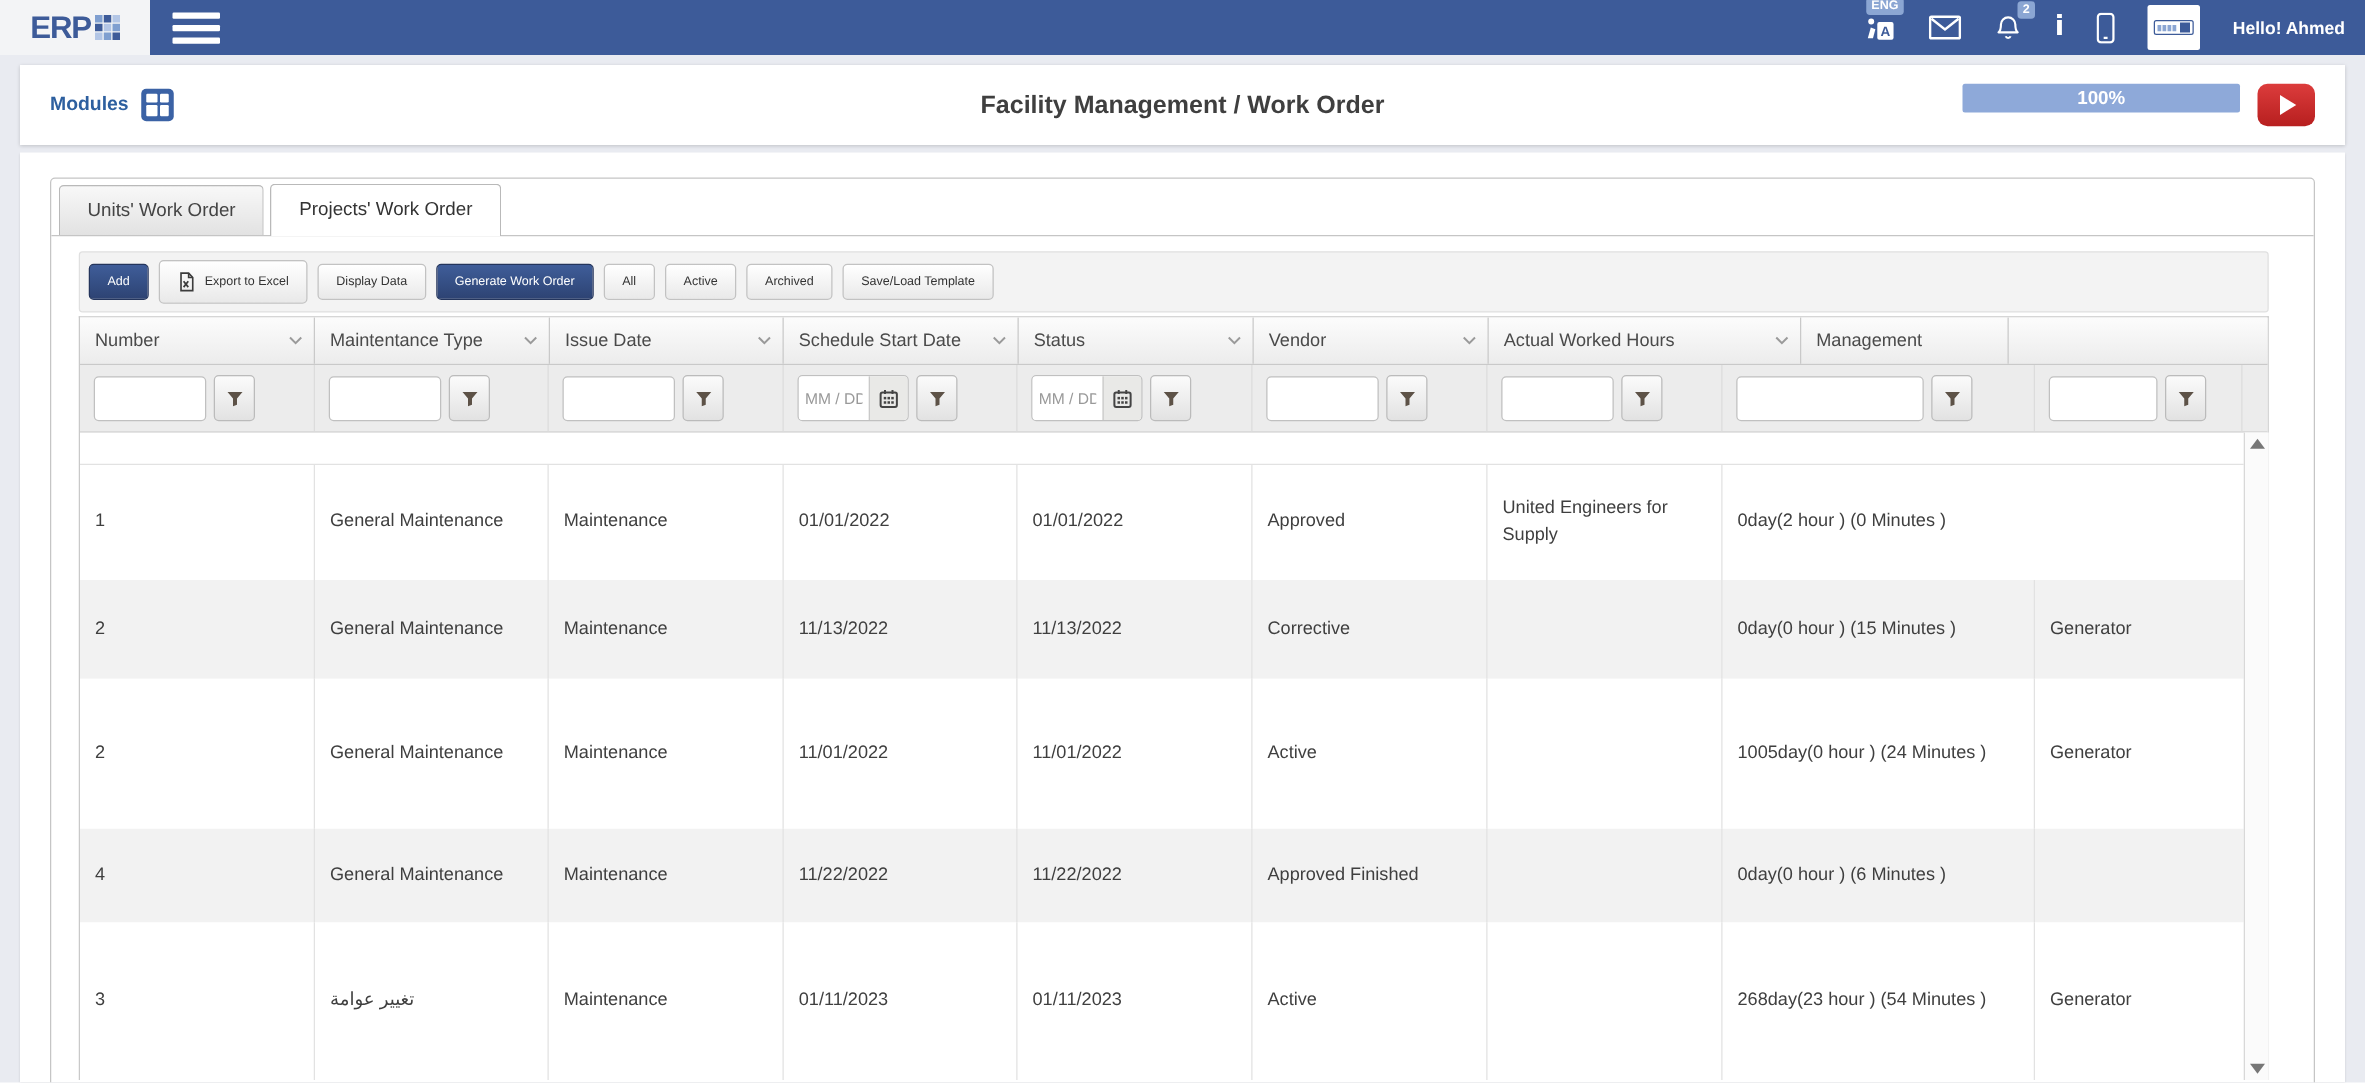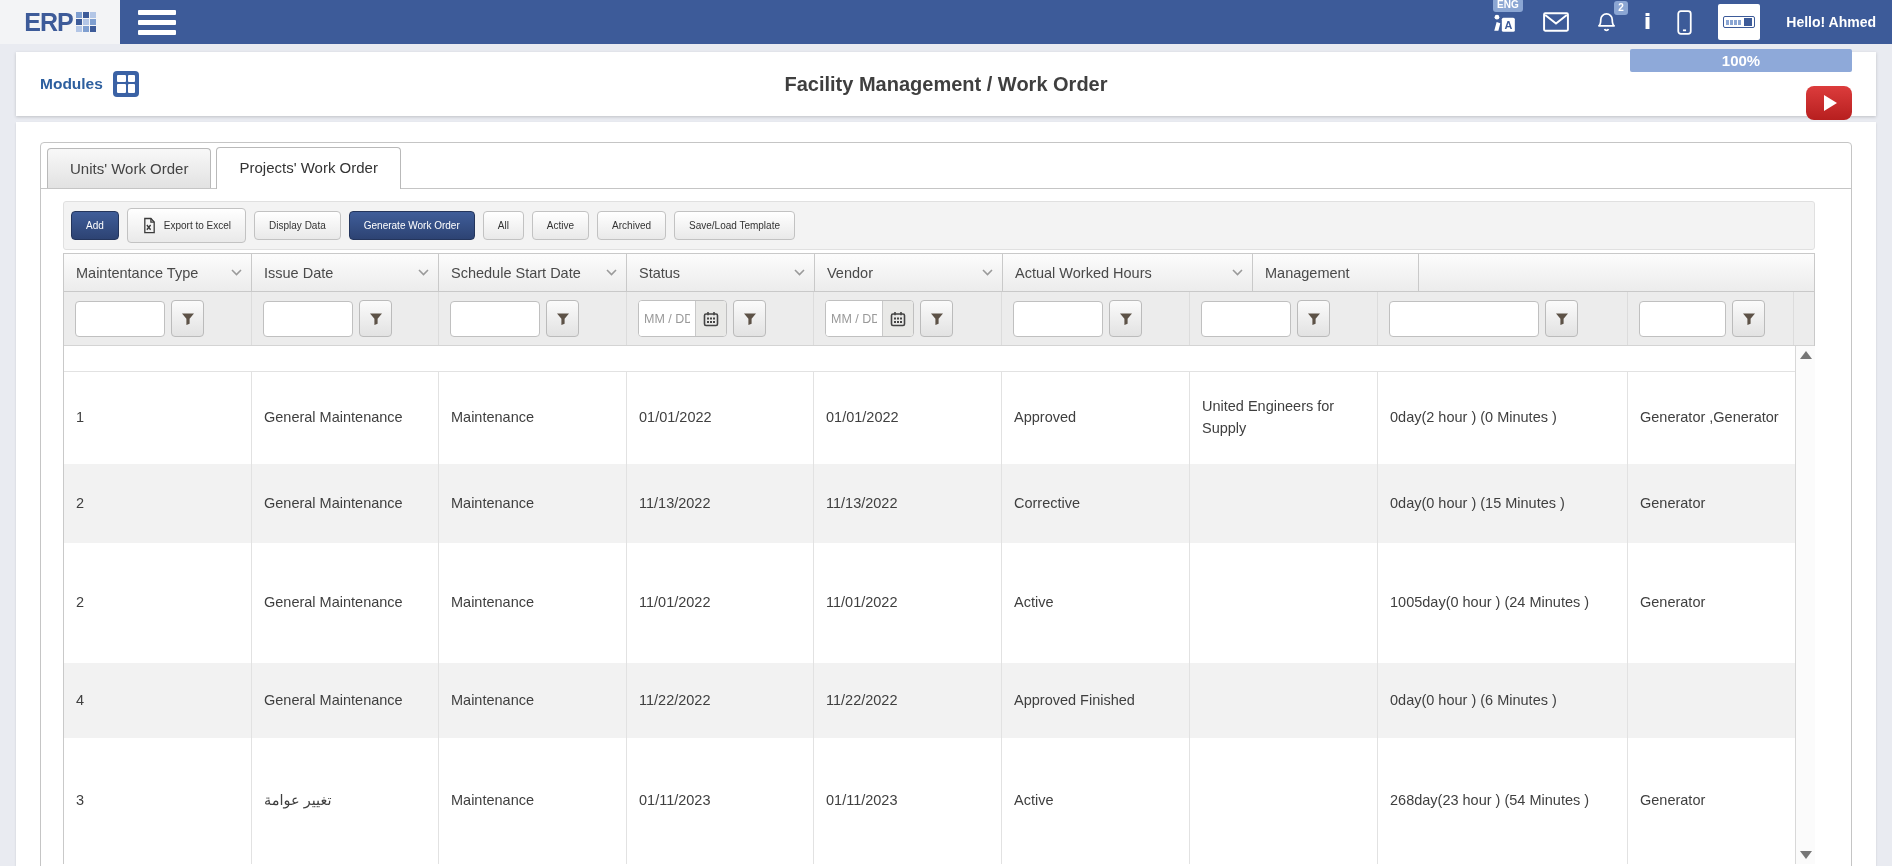--- a/index.html
+++ b/index.html
@@ -32,21 +32,21 @@
   .greeting{color:#fff;font-weight:bold;font-size:14px;}
   
   .header-bar{margin:8px 16px 0;height:64px;background:#fff;box-shadow:0 1px 3px rgba(0,0,0,.18);
               display:flex;align-items:center;position:relative;}
   .modules-wrap{display:flex;align-items:center;gap:10px;padding-left:24px;cursor:pointer;}
   .modules-label{color:var(--link);font-weight:bold;font-size:15.5px;}
   .grid-icon{width:26px;height:26px;background:#3b62a5;border-radius:4px;padding:4px;display:grid;
              grid-template-columns:1.3fr 1fr;grid-template-rows:1fr 1.3fr;gap:2px;}
   .grid-icon i{background:#fff;display:block;border-radius:1px;}
   .page-title{position:absolute;left:50%;transform:translateX(-50%);font-size:20px;font-weight:bold;color:#3f3f3f;}
-  .header-right{margin-left:auto;display:flex;align-items:flex-end;gap:14px;padding-right:24px;flex-direction:column;}
+  .header-right{margin-left:auto;display:flex;align-items:flex-start;gap:14px;padding-right:24px;}
   .progress{width:222px;height:23px;background:var(--progress);border-radius:2px;color:#fff;font-weight:bold;
             font-size:15px;display:flex;align-items:center;justify-content:center;}
   .run-btn{width:46px;height:34px;background:linear-gradient(#dc3c3c,#b71f1f);border:none;border-radius:8px;
            display:flex;align-items:center;justify-content:center;cursor:pointer;}
   .run-btn i{display:block;width:0;height:0;border-left:13px solid #fff;border-top:8px solid transparent;border-bottom:8px solid transparent;margin-left:3px;}
   
   .main{margin:6px 16px 0;background:#fff;height:744px;box-shadow:0 1px 2px rgba(0,0,0,.12);
         padding:20px 24px 0 24px;overflow:hidden;}
   .panel{border:1px solid #c5c5c5;border-radius:4px;height:760px;overflow:hidden;}
   .tab-strip{display:flex;align-items:flex-end;gap:5px;padding:4px 0 0 6px;border-bottom:1px solid #c5c5c5;}
@@ -203,20 +203,26 @@
         <button class="btn primary">Generate Work Order</button>
         <button class="btn">All</button>
         <button class="btn">Active</button>
         <button class="btn">Archived</button>
         <button class="btn">Save/Load Template</button>
       </div>
 
       <div class="table">
         <div class="thead">
             <div class="th" style="width: 188px;">
+              <span>Number</span>
+              <svg width="11" height="7" viewBox="0 0 11 7">
+                <polyline points="1,1 5.5,5.5 10,1" fill="none" stroke="#9a9a9a" stroke-width="1.6"></polyline>
+              </svg>
+            </div>
+            <div class="th" style="width: 188px;">
               <span>Maintentance Type</span>
               <svg width="11" height="7" viewBox="0 0 11 7">
                 <polyline points="1,1 5.5,5.5 10,1" fill="none" stroke="#9a9a9a" stroke-width="1.6"></polyline>
               </svg>
             </div>
             <div class="th" style="width: 187px;">
               <span>Issue Date</span>
               <svg width="11" height="7" viewBox="0 0 11 7">
                 <polyline points="1,1 5.5,5.5 10,1" fill="none" stroke="#9a9a9a" stroke-width="1.6"></polyline>
               </svg>
@@ -380,23 +386,20 @@
                 </div>
                 <div class="td" style="width: 188px;">
                   <span>Approved</span>
                 </div>
                 <div class="td" style="width: 188px;">
                   <span>United Engineers for Supply</span>
                 </div>
                 <div class="td" style="width: 250px;">
                   <span>0day(2 hour ) (0 Minutes )</span>
                 </div>
-                <div class="td" style="width: 166px;">
-                  <span>Generator ,Generator</span>
-                </div>
               </div>
               <div class="row even" style="height: 79px;">
                 <div class="td" style="width: 188px;">
                   <span>2</span>
                 </div>
                 <div class="td" style="width: 187px;">
                   <span>General Maintenance</span>
                 </div>
                 <div class="td" style="width: 188px;">
                   <span>Maintenance</span>

